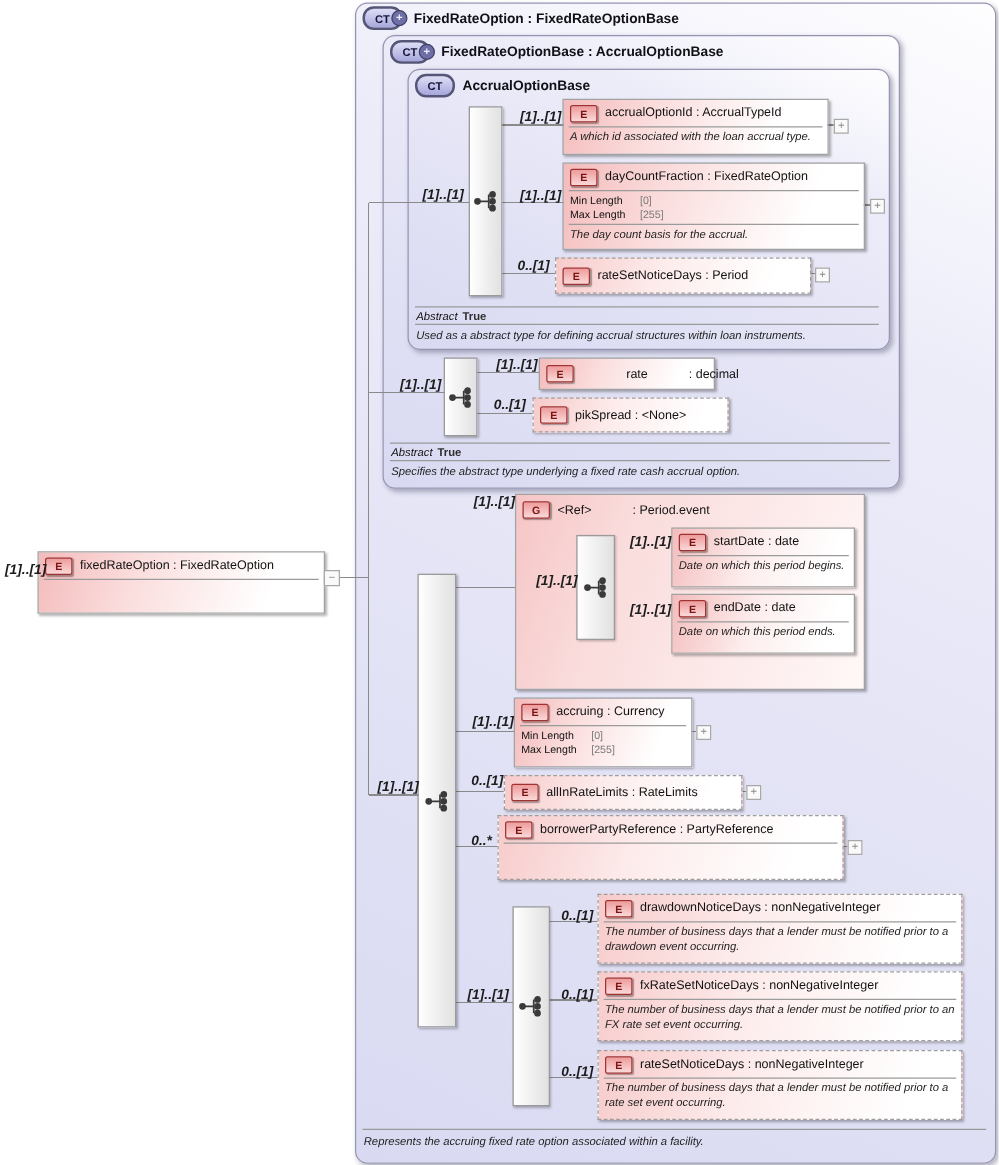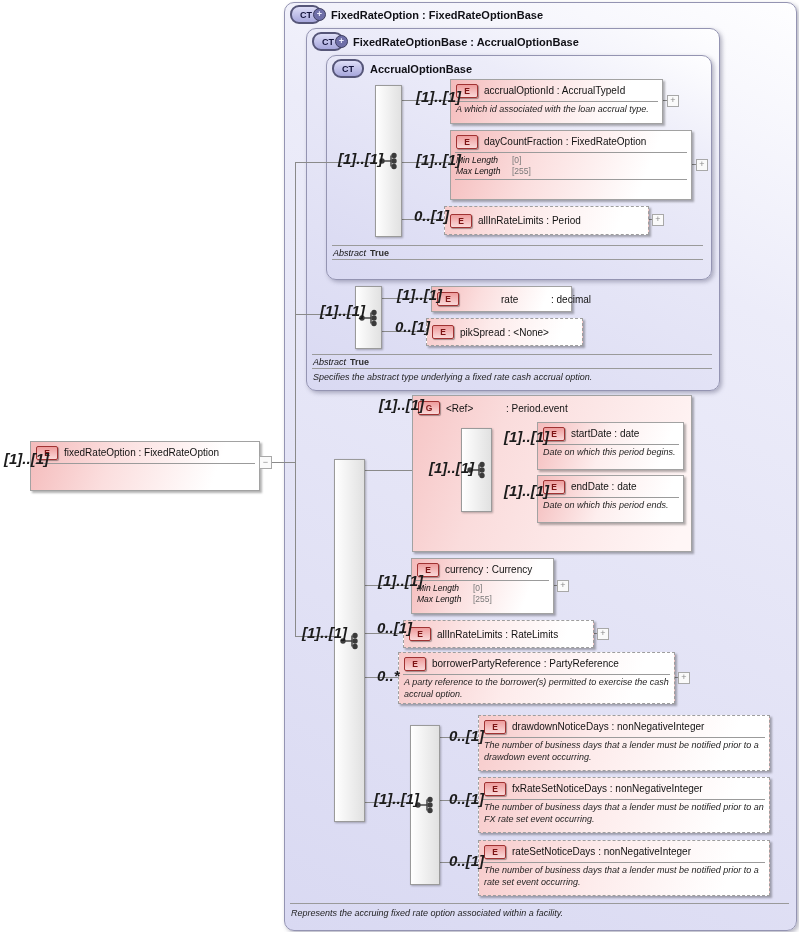--- a/index.html
+++ b/index.html
@@ -34,24 +34,24 @@
   .e-icon{width:20px;height:12px;flex:none;border:1px solid #a03232;border-radius:2px;
       background:linear-gradient(#ee9c9c,#fad9d9);color:#7c1414;font-size:8.5px;font-weight:bold;
       display:flex;align-items:center;justify-content:center;box-shadow:1px 1px 1px rgba(0,0,0,.35);}
   .el-title{font-size:10px;font-weight:normal;color:#121212;white-space:nowrap;}
   .el-title .gapname{display:inline-block;width:50px;padding-left:36px;}
   .el-title .gapref{display:inline-block;width:60px;}
   .sep{margin:0 4px;border-top:1px solid #9b9b9b;height:0;}
   .desc{padding:2px 5px 0 5px;font-size:9px;font-style:italic;color:#1e1e1e;line-height:1.28;}
   .facets{padding:2px 5px 0 5px;font-size:8.5px;}
   .facet{display:flex;line-height:1.3;}
-  .facet .fl{font-style:italic;color:#101010;width:56px;flex:none;}
+  .facet .fl{color:#101010;width:56px;flex:none;}
   .facet .fv{color:#7a7a7a;}
   
-  .card{position:absolute;font-size:15px;font-weight:bold;font-style:italic;color:#1c1c1c;
+  .card{position:absolute;font-size:11px;font-weight:bold;font-style:italic;color:#1c1c1c;
         white-space:nowrap;z-index:4;}
   .plusbox{position:absolute;width:10px;height:10px;border:1px solid #a8a8a8;background:#fafafa;
         color:#8a8a8a;font-size:9px;line-height:9px;text-align:center;z-index:4;}
   .hrline{position:absolute;border-top:1px solid #9a9a9a;height:0;z-index:2;}
   .hline{position:absolute;border-top:1px solid #8a8a8a;height:0;z-index:2;}
   .abs-label{position:absolute;font-size:9px;font-style:italic;color:#101010;z-index:2;}
   .abs-value{position:absolute;font-size:9px;font-weight:bold;color:#2e2e2e;z-index:2;}
   .foot{position:absolute;font-size:9px;font-style:italic;color:#1e1e1e;z-index:2;white-space:nowrap;}
   svg.wires{position:absolute;left:0;top:0;z-index:2;}
 </style>
@@ -160,36 +160,38 @@
       <div class="facet">
           <span class="fl">Min Length</span>
           <span class="fv">[0]</span>
         </div>
       <div class="facet">
           <span class="fl">Max Length</span>
           <span class="fv">[255]</span>
         </div>
     </div>
     <div class="sep" style="margin-top:2px;"></div>
+    <div class="desc">The day count basis for the accrual.</div>
   </div>
   <div class="plusbox" style="left:696px;top:159px;">+</div>
 
   <span class="card" style="left:414px;top:207px;">0..[1]</span>
   <div class="el dashed" style="left:444px;top:206px;width:203px;height:27px;">
     <div class="el-head tall">
         <span class="e-icon">E</span>
-      <span class="el-title">allInRateLimits : Period</span>
+      <span class="el-title">rateSetNoticeDays : Period</span>
       </div>
   </div>
   <div class="plusbox" style="left:652px;top:214px;">+</div>
 
   <div class="hrline" style="left:332px;top:245px;width:371px;"></div>
   <span class="abs-label" style="left:333px;top:248px;">Abstract</span>
   <span class="abs-value" style="left:370px;top:248px;">True</span>
   <div class="hrline" style="left:332px;top:259px;width:371px;"></div>
+  <span class="foot" style="left:333px;top:263px;">Used as a abstract type for defining accrual structures within loan instruments.</span>
 
   <div class="seqbar" style="left:355px;top:286px;width:25px;height:61px;">
     <svg width="22" height="18" viewBox="0 0 22 18">
       <g stroke="#3a3a3a" stroke-width="1.4" fill="#3a3a3a">
         <line x1="5" y1="9" x2="13" y2="9"></line>
           <line x1="13" y1="3.5" x2="13" y2="14.5"></line>
         <circle cx="4" cy="9" r="2"></circle>
           <circle cx="16" cy="3.5" r="2"></circle>
           <circle cx="16" cy="9" r="2"></circle>
           <circle cx="16" cy="14.5" r="2"></circle>
@@ -278,21 +280,21 @@
     <div class="desc">Date on which this period ends.</div>
   </div>
 
   <div class="hrline" style="left:424px;top:528px;width:255px;"></div>
   <span class="foot" style="left:425px;top:533px;">A period during which the accrual option is applicable.</span>
 
   <span class="card" style="left:378px;top:572px;">[1]..[1]</span>
   <div class="el" style="left:411px;top:558px;width:141px;height:54px;">
     <div class="el-head">
         <span class="e-icon">E</span>
-      <span class="el-title">currency : Currency</span>
+      <span class="el-title">accruing : Currency</span>
       </div>
     <div class="sep"></div>
     <div class="facets">
       <div class="facet">
           <span class="fl">Min Length</span>
           <span class="fv">[0]</span>
         </div>
       <div class="facet">
           <span class="fl">Max Length</span>
           <span class="fv">[255]</span>
@@ -310,21 +312,20 @@
   </div>
   <div class="plusbox" style="left:597px;top:628px;">+</div>
 
   <span class="card" style="left:377px;top:667px;">0..*</span>
   <div class="el dashed" style="left:398px;top:652px;width:275px;height:50px;">
     <div class="el-head">
         <span class="e-icon">E</span>
       <span class="el-title">borrowerPartyReference : PartyReference</span>
       </div>
     <div class="sep"></div>
-    <div class="desc">A party reference to the borrower(s) permitted to exercise the cash accrual option.</div>
   </div>
   <div class="plusbox" style="left:678px;top:672px;">+</div>
 
   <div class="seqbar" style="left:410px;top:725px;width:28px;height:158px;">
     <svg width="22" height="18" viewBox="0 0 22 18">
       <g stroke="#3a3a3a" stroke-width="1.4" fill="#3a3a3a">
         <line x1="5" y1="9" x2="13" y2="9"></line>
           <line x1="13" y1="3.5" x2="13" y2="14.5"></line>
         <circle cx="4" cy="9" r="2"></circle>
           <circle cx="16" cy="3.5" r="2"></circle>

